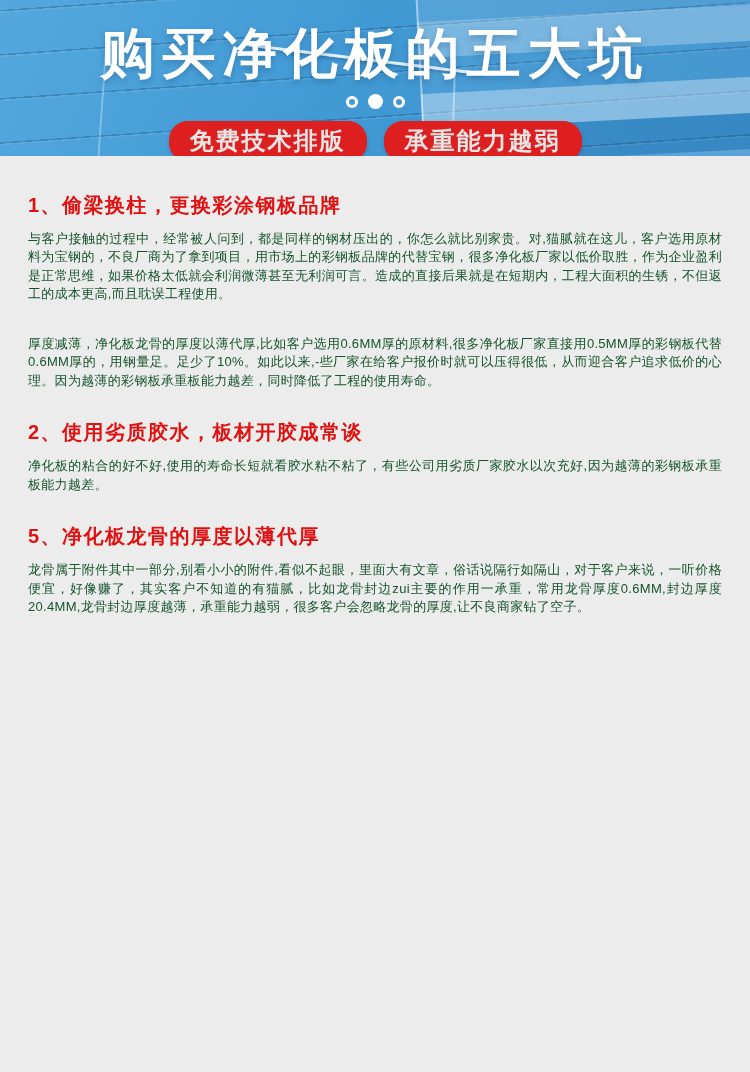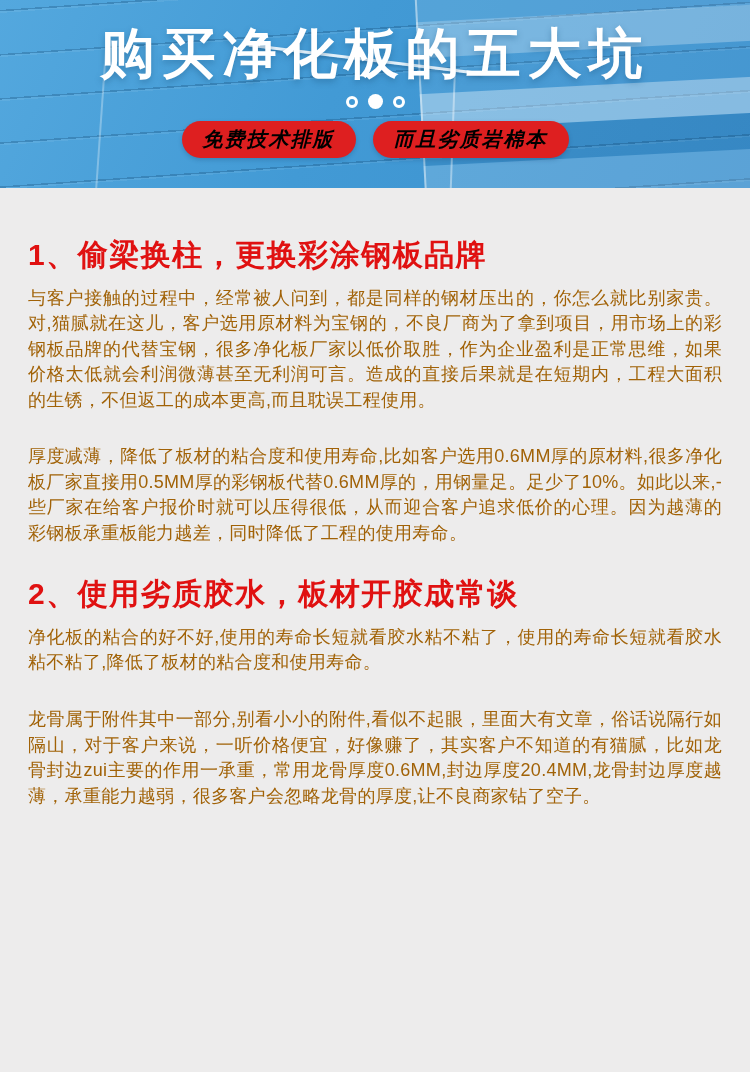--- a/index.html
+++ b/index.html
@@ -13,21 +13,21 @@
     width:750px;
     height:1072px;
     background:#edecec;
     overflow:hidden;
   }
 
   
   .banner {
     position:relative;
     width:750px;
-    height:188px;
+    height:156px;
     background:linear-gradient(115deg,#54a8de 0%,#429ad5 45%,#3b90ce 100%);
     overflow:hidden;
   }
   .facade-layer { position:absolute; pointer-events:none; }
   .facade-strips {
     top:-60px; left:-60px; right:-60px; bottom:-60px;
     transform:rotate(-4deg);
     background:repeating-linear-gradient(
       180deg,
       rgba(16,64,104,0.28) 0 1.5px,
@@ -87,49 +87,48 @@
   .dot-filled { width:15px; height:15px; background:#ffffff; }
   .badges {
     position:absolute;
     top:121px; left:0; width:100%;
     display:flex; justify-content:center; align-items:center;
     gap:17px;
   }
   .badge {
     display:inline-block;
     background:#de1f20;
-    color:#000000;
-    font-size:20px;
+    color:#e5e5e5;
+    font-size:24px;
     font-weight:bold;
     letter-spacing:2px;
     line-height:1;
     padding:8px 21px 9px;
     border-radius:19px;
     box-shadow:0 2px 4px rgba(20,60,100,0.25);
     cursor:pointer;
     white-space:nowrap;
-    font-style:italic;
   }
 
   
   .content {
     padding:38px 28px 0;
   }
   .pitfall-section h2 {
-    margin:12px 0 13px;
+    margin:0 0 13px;
     color:#e01111;
-    font-size:30px;
+    font-size:20px;
     font-weight:bold;
     letter-spacing:1.5px;
     line-height:1.15;
   }
   .pitfall-section p {
     margin:0 0 31px;
-    color:#a16207;
-    font-size:18px;
+    color:#14532d;
+    font-size:13px;
     line-height:1.42;
     letter-spacing:0.3px;
     text-align:justify;
   }
 </style>
 </head>
 <body>
 
 <div class="page">
 
@@ -143,39 +142,40 @@
     <h1 class="banner-title">购买净化板的五大坑</h1>
 
     <div class="dots">
       <span class="dot dot-ring"></span>
       <span class="dot dot-filled"></span>
       <span class="dot dot-ring"></span>
     </div>
 
     <div class="badges">
       <span class="badge">免费技术排版</span>
-      <span class="badge">而且劣质岩棉本</span>
+      <span class="badge">承重能力越弱</span>
     </div>
   </header>
 
   <main class="content">
 
     <section class="pitfall-section">
       <h2>1、偷梁换柱，更换彩涂钢板品牌</h2>
       <p>与客户接触的过程中，经常被人问到，都是同样的钢材压出的，你怎么就比别家贵。对,猫腻就在这儿，客户选用原材料为宝钢的，不良厂商为了拿到项目，用市场上的彩钢板品牌的代替宝钢，很多净化板厂家以低价取胜，作为企业盈利是正常思维，如果价格太低就会利润微薄甚至无利润可言。造成的直接后果就是在短期内，工程大面积的生锈，不但返工的成本更高,而且耽误工程使用。</p>
     </section>
 
     <section class="pitfall-section">
-      <p>厚度减薄，降低了板材的粘合度和使用寿命,比如客户选用0.6MM厚的原材料,很多净化板厂家直接用0.5MM厚的彩钢板代替0.6MM厚的，用钢量足。足少了10%。如此以来,-些厂家在给客户报价时就可以压得很低，从而迎合客户追求低价的心理。因为越薄的彩钢板承重板能力越差，同时降低了工程的使用寿命。</p>
+      <p>厚度减薄，净化板龙骨的厚度以薄代厚,比如客户选用0.6MM厚的原材料,很多净化板厂家直接用0.5MM厚的彩钢板代替0.6MM厚的，用钢量足。足少了10%。如此以来,-些厂家在给客户报价时就可以压得很低，从而迎合客户追求低价的心理。因为越薄的彩钢板承重板能力越差，同时降低了工程的使用寿命。</p>
     </section>
 
 
     <section class="pitfall-section">
       <h2>2、使用劣质胶水，板材开胶成常谈</h2>
-      <p>净化板的粘合的好不好,使用的寿命长短就看胶水粘不粘了，使用的寿命长短就看胶水粘不粘了,降低了板材的粘合度和使用寿命。</p>
+      <p>净化板的粘合的好不好,使用的寿命长短就看胶水粘不粘了，有些公司用劣质厂家胶水以次充好,因为越薄的彩钢板承重板能力越差。</p>
     </section>
 
     <section class="pitfall-section">
+      <h2>5、净化板龙骨的厚度以薄代厚</h2>
       <p>龙骨属于附件其中一部分,别看小小的附件,看似不起眼，里面大有文章，俗话说隔行如隔山，对于客户来说，一听价格便宜，好像赚了，其实客户不知道的有猫腻，比如龙骨封边zui主要的作用一承重，常用龙骨厚度0.6MM,封边厚度20.4MM,龙骨封边厚度越薄，承重能力越弱，很多客户会忽略龙骨的厚度,让不良商家钻了空子。</p>
     </section>
 
   </main>
 </div>
 
 </body></html>

